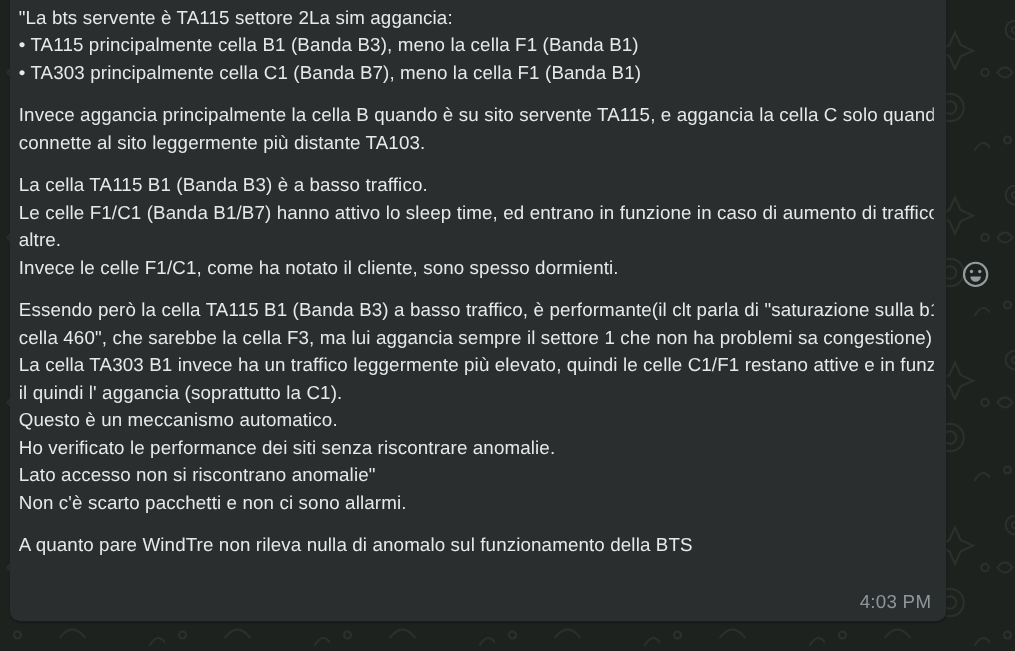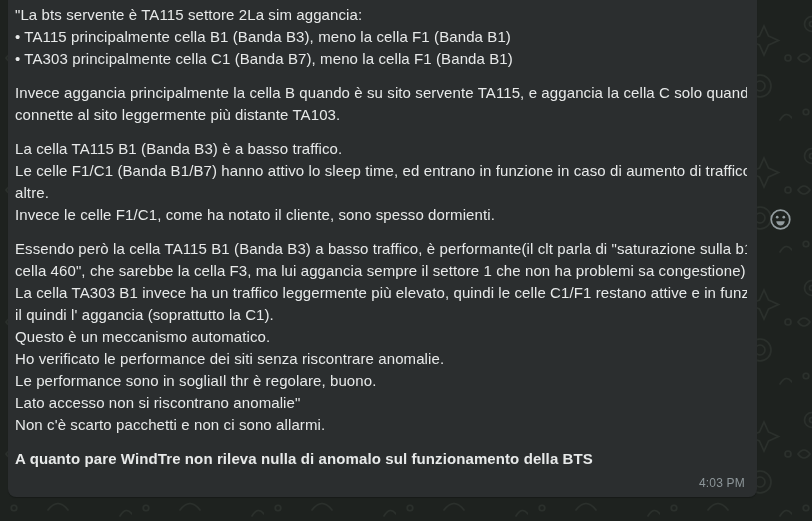--- a/index.html
+++ b/index.html
@@ -22,33 +22,33 @@
     left: 8px; top: -6px;
     width: 749px; height: 503px;
     background: #2b2e2f;
     border-radius: 0 0 8px 8px;
     box-shadow: 0 1px 1px rgba(0,0,0,0.25);
     padding: 10px 10px 8px 7px;
   }
 
   .message-text { color: #e7e9e9; font-size: 15px; }
   .para { margin-bottom: 12px; }
-  .para:last-child { margin-bottom: 0; font-weight: bold; }
+  .para:last-child { margin-bottom: 0; }
   .line {
     height: 22px;
     line-height: 22px;
     white-space: nowrap;
     overflow: hidden;
     letter-spacing: 0.1px;
   }
 
   .timestamp {
     position: absolute;
     right: 12px; bottom: 7px;
-    font-size: 12px;
+    font-size: 15px;
     color: #8d9699;
     letter-spacing: 0.2px;
   }
 
   .react-btn {
     position: absolute;
     left: 768px; top: 207px;
     width: 25px; height: 25px;
     background: transparent;
     border: none;
@@ -104,21 +104,20 @@
           <div class="line">altre.</div>
           <div class="line">Invece le celle F1/C1, come ha notato il cliente, sono spesso dormienti.</div>
         </div>
         <div class="para">
           <div class="line">Essendo però la cella TA115 B1 (Banda B3) a basso traffico, è performante(il clt parla di "saturazione sulla b1 della</div>
           <div class="line">cella 460", che sarebbe la cella F3, ma lui aggancia sempre il settore 1 che non ha problemi sa congestione)</div>
           <div class="line">La cella TA303 B1 invece ha un traffico leggermente più elevato, quindi le celle C1/F1 restano attive e in funzione, e</div>
           <div class="line">il quindi l' aggancia (soprattutto la C1).</div>
           <div class="line">Questo è un meccanismo automatico.</div>
           <div class="line">Ho verificato le performance dei siti senza riscontrare anomalie.</div>
-          <div class="line">Le performance sono in sogliaIl thr è regolare, buono.</div>
           <div class="line">Lato accesso non si riscontrano anomalie"</div>
           <div class="line">Non c'è scarto pacchetti e non ci sono allarmi.</div>
         </div>
         <div class="para">
           <div class="line">A quanto pare WindTre non rileva nulla di anomalo sul funzionamento della BTS</div>
         </div>
       </div>
     <span class="timestamp">4:03 PM</span>
   </div>
 

